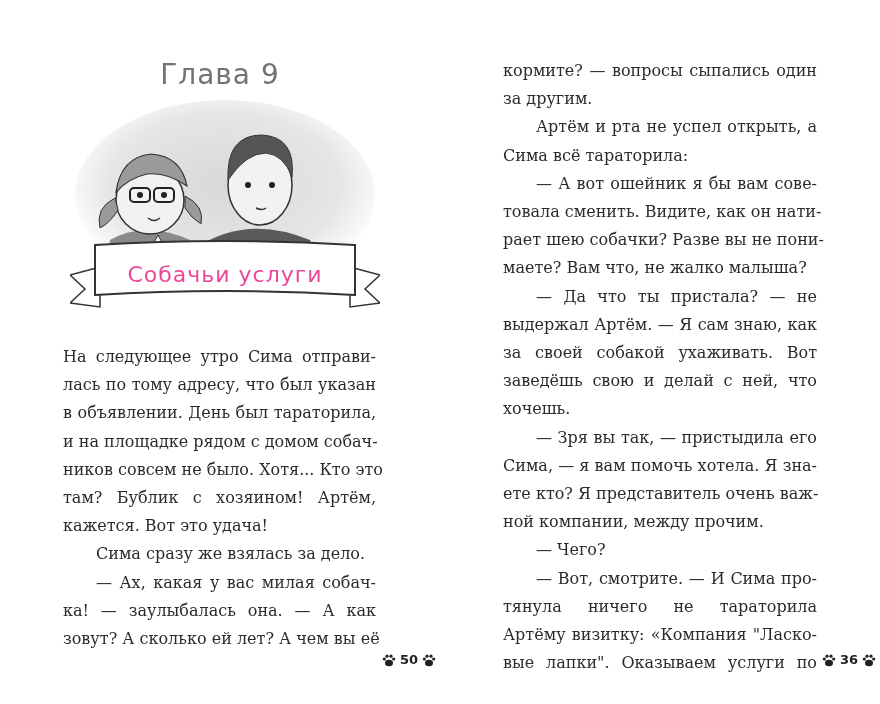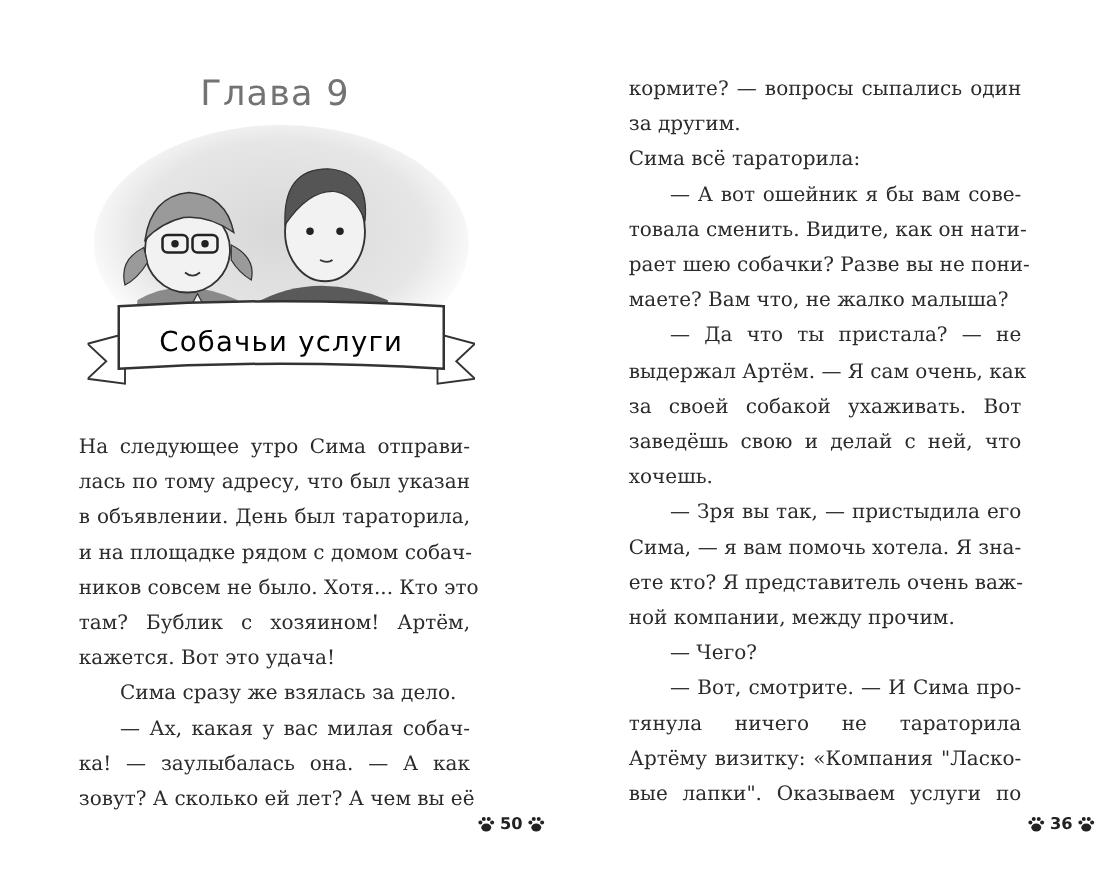--- a/index.html
+++ b/index.html
@@ -60,21 +60,21 @@
       <path d="M186 108 q6 3 10 0" stroke="#333" fill="none" stroke-width="1.5"></path>
       <path d="M215 150 q10 -10 20 0" stroke="#333" fill="#eee"></path>
     </g>
 
     <g>
       <path d="M0 175 l30 -8 l0 40 l-30 -4 l15 -14z" fill="#fff" stroke="#333" stroke-width="1.5"></path>
       <path d="M310 175 l-30 -8 l0 40 l30 -4 l-15 -14z" fill="#fff" stroke="#333" stroke-width="1.5"></path>
       <path d="M25 145 q130 -8 260 0 l0 50 q-130 -8 -260 0z" fill="#fff" stroke="#333" stroke-width="2"></path>
     </g>
   </svg>
-  <div style="position:absolute; left:70px; width:310px; top:262px; text-align:center; font-family:'DejaVu Sans', sans-serif; font-size:22px; color:#000000; letter-spacing:1px;">Собачьи услуги</div>
+  <div style="position:absolute; left:70px; width:310px; top:262px; text-align:center; font-family:'DejaVu Sans', sans-serif; font-size:22px; color:#ec4899; letter-spacing:1px;">Собачьи услуги</div>
 
   <div class="text" id="left-text">
       <span class="line">На следующее утро Сима отправи-</span>
       <span class="line">лась по тому адресу, что был указан</span>
       <span class="line">в объявлении. День был тараторила,</span>
       <span class="line">и на площадке рядом с домом собач-</span>
       <span class="line">ников совсем не было. Хотя... Кто это</span>
       <span class="line">там? Бублик с хозяином! Артём,</span>
       <span class="line last">кажется. Вот это удача!</span>
       <span class="line indent last">Сима сразу же взялась за дело.</span>
@@ -97,27 +97,28 @@
         <circle cx="9" cy="2.2" r="1.6" fill="#222"></circle>
         <circle cx="11.7" cy="5" r="1.6" fill="#222"></circle>
       </svg>
   </div>
 </div>
 
 <div class="page right">
   <div class="text" id="right-text">
       <span class="line">кормите? — вопросы сыпались один</span>
       <span class="line last">за другим.</span>
+      <span class="line indent">Артём и рта не успел открыть, а</span>
       <span class="line last">Сима всё тараторила:</span>
       <span class="line indent">— А вот ошейник я бы вам сове-</span>
       <span class="line">товала сменить. Видите, как он нати-</span>
       <span class="line">рает шею собачки? Разве вы не пони-</span>
       <span class="line last">маете? Вам что, не жалко малыша?</span>
       <span class="line indent">— Да что ты пристала? — не</span>
-      <span class="line">выдержал Артём. — Я сам очень, как</span>
+      <span class="line">выдержал Артём. — Я сам знаю, как</span>
       <span class="line">за своей собакой ухаживать. Вот</span>
       <span class="line">заведёшь свою и делай с ней, что</span>
       <span class="line last">хочешь.</span>
       <span class="line indent">— Зря вы так, — пристыдила его</span>
       <span class="line">Сима, — я вам помочь хотела. Я зна-</span>
       <span class="line">ете кто? Я представитель очень важ-</span>
       <span class="line last">ной компании, между прочим.</span>
       <span class="line indent last">— Чего?</span>
       <span class="line indent">— Вот, смотрите. — И Сима про-</span>
       <span class="line">тянула ничего не тараторила</span>

